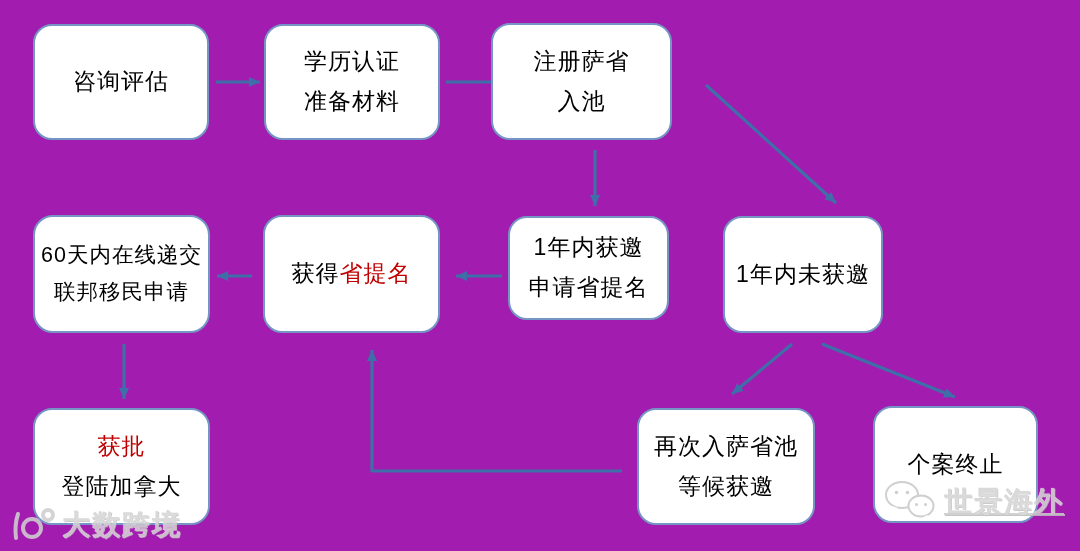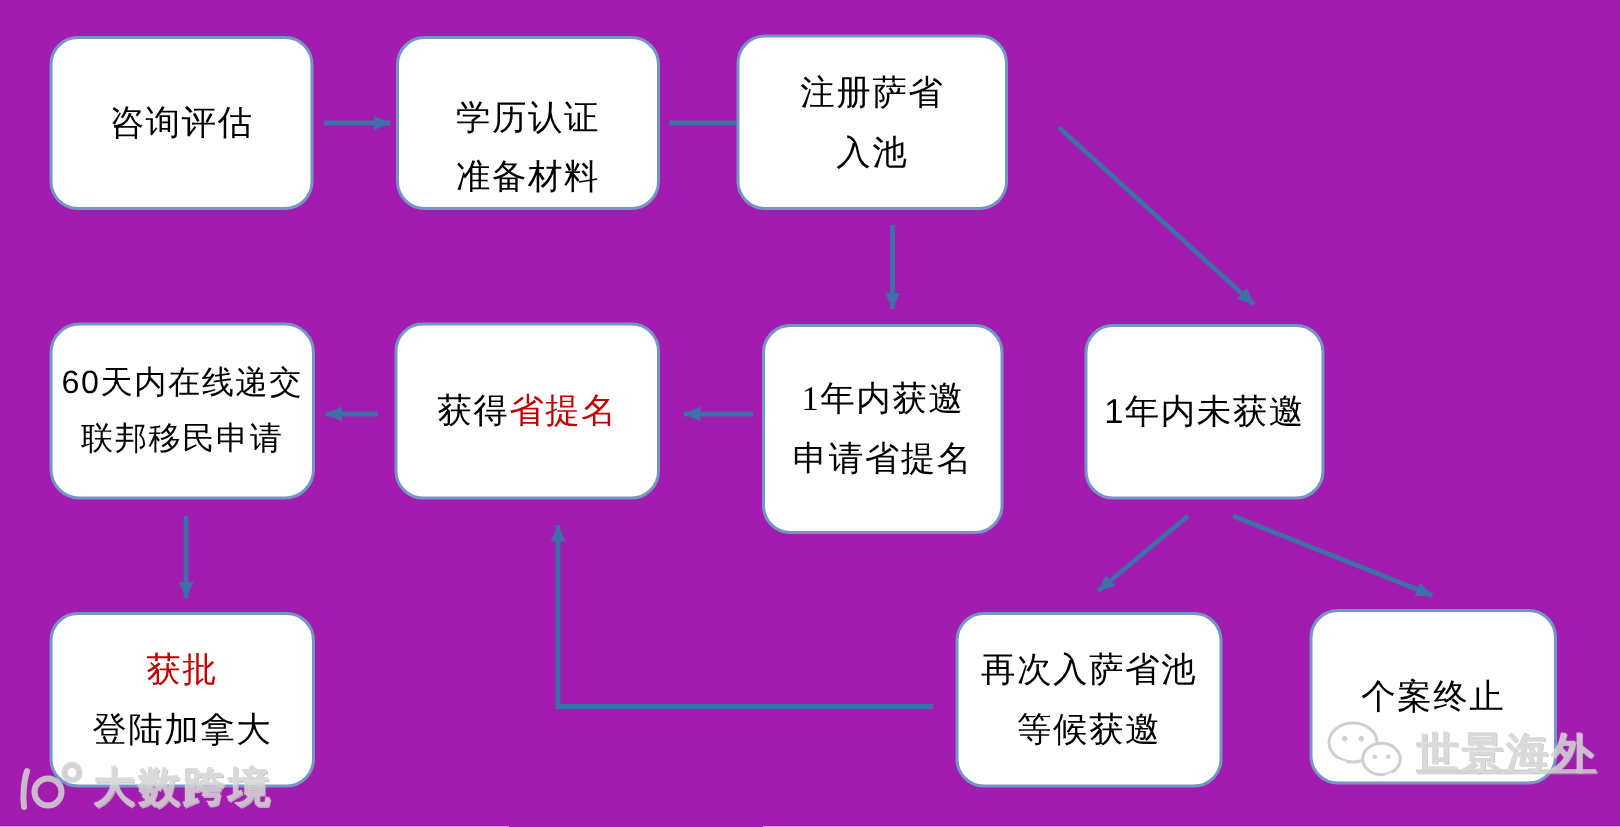--- a/index.html
+++ b/index.html
@@ -25,23 +25,23 @@
     font-size:23px;
     line-height:1.72;
     color:var(--text-color,#000000);
     letter-spacing:1px;
   }
   .node .l{white-space:nowrap;}
   .red{color:var(--highlight-red,#c00000);}
   .small{font-size:21.5px;}
   
   #n-consult   {left:33px;  top:24px;  width:176px; height:116px;}
-  #n-credential{left:264px; top:24px;  width:176px; height:116px;justify-content:flex-end;}
+  #n-credential{left:264px; top:24px;  width:176px; height:116px;}
   #n-register  {left:491px; top:23px;  width:181px; height:117px;}
-  #n-invited   {left:508px; top:216px; width:161px; height:140px;font-family:Liberation Serif, serif;}
+  #n-invited   {left:508px; top:216px; width:161px; height:104px;}
   #n-notinvited{left:723px; top:216px; width:160px; height:117px;}
   #n-nomination{left:263px; top:215px; width:177px; height:118px;}
   #n-submit    {left:33px;  top:215px; width:177px; height:118px;border-radius:20px;}
   #n-approved  {left:33px;  top:408px; width:177px; height:117px;}
   #n-reenter   {left:637px; top:408px; width:178px; height:117px;align-items:center;}
   #n-terminated{left:873px; top:406px; width:165px; height:117px;}
   
   .watermark{
     position:absolute;
     display:flex;align-items:center;gap:6px;

